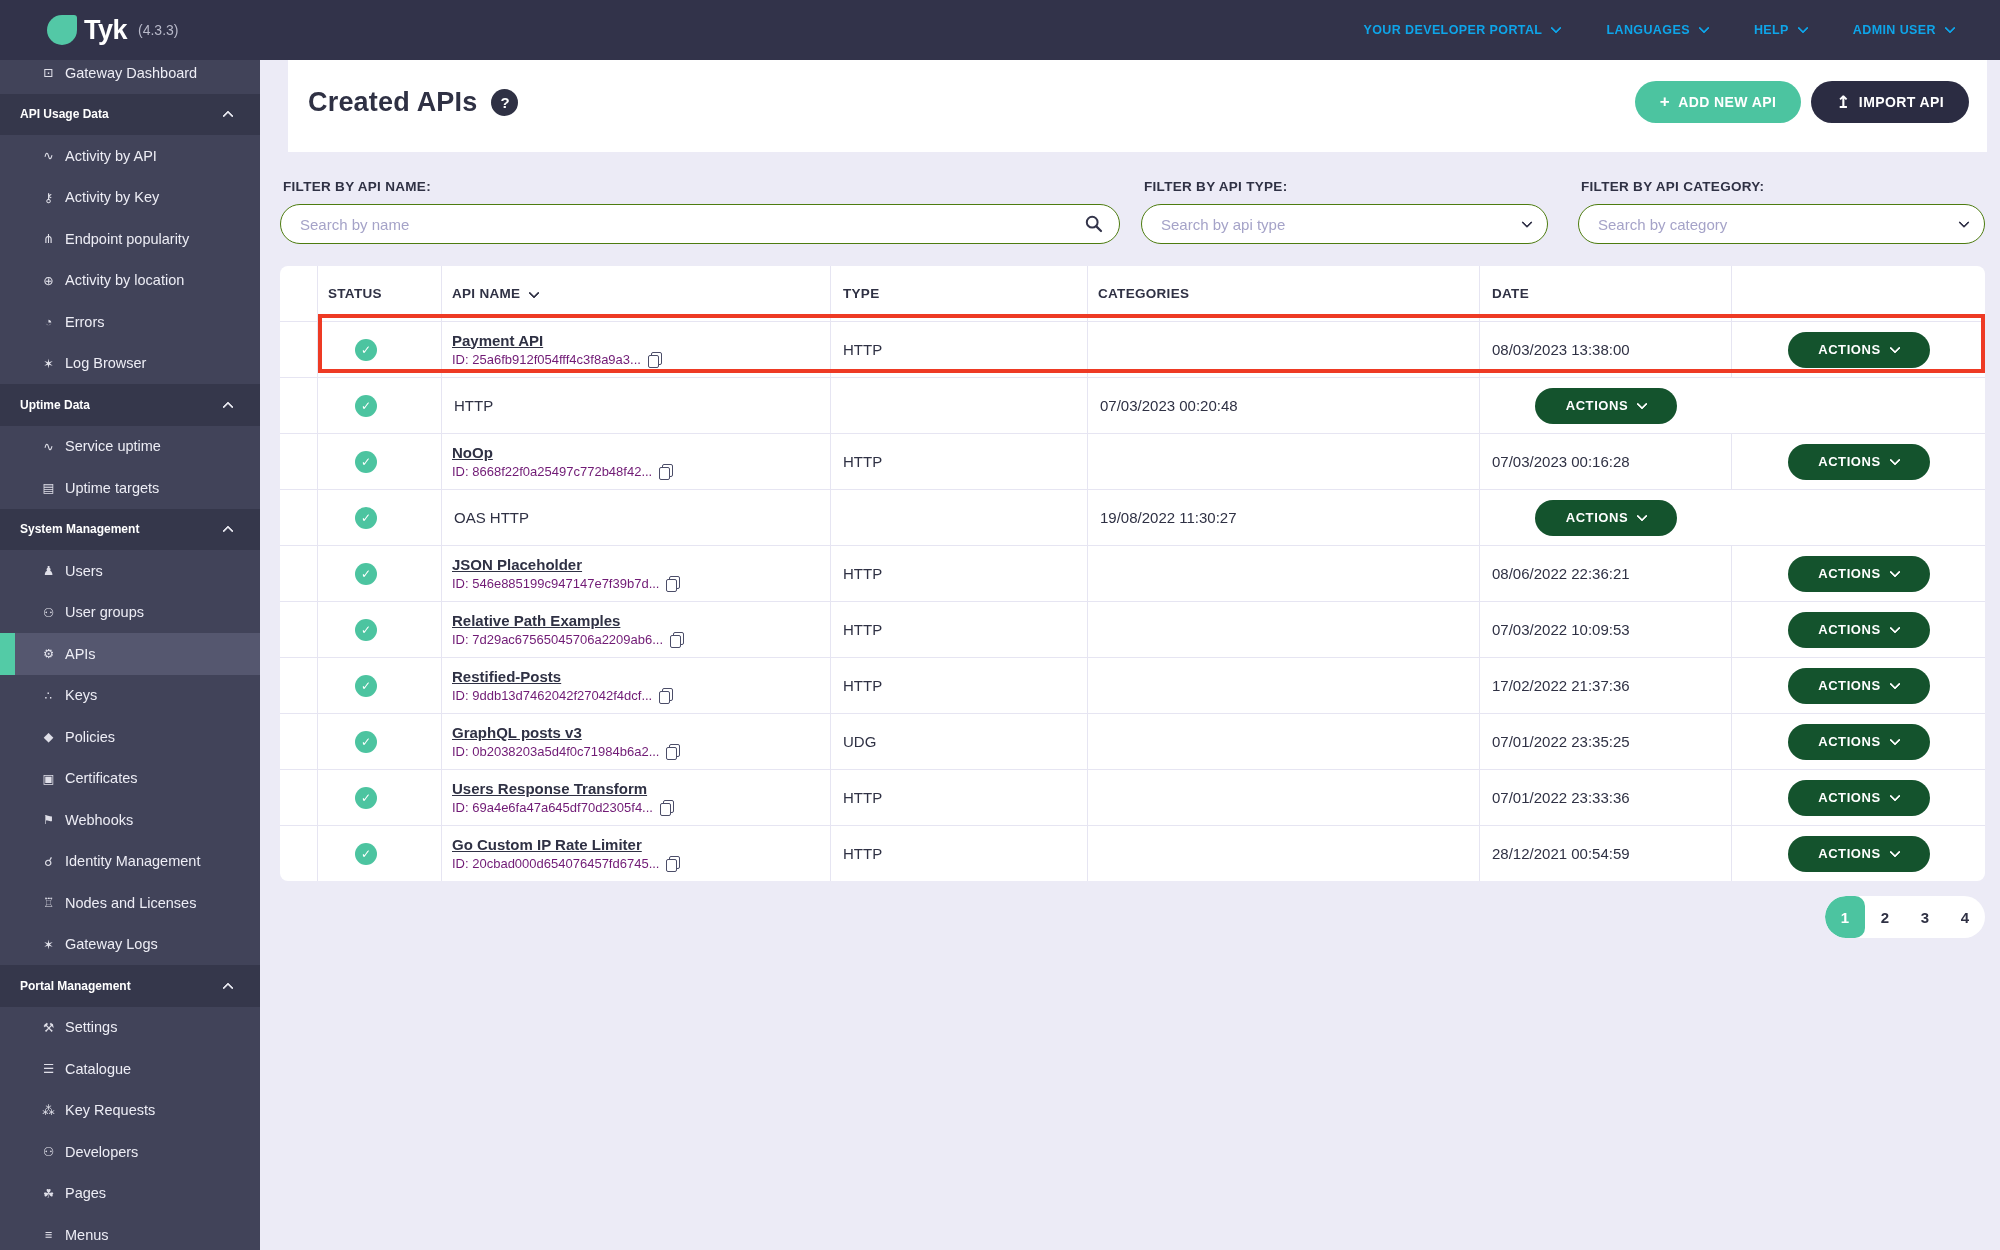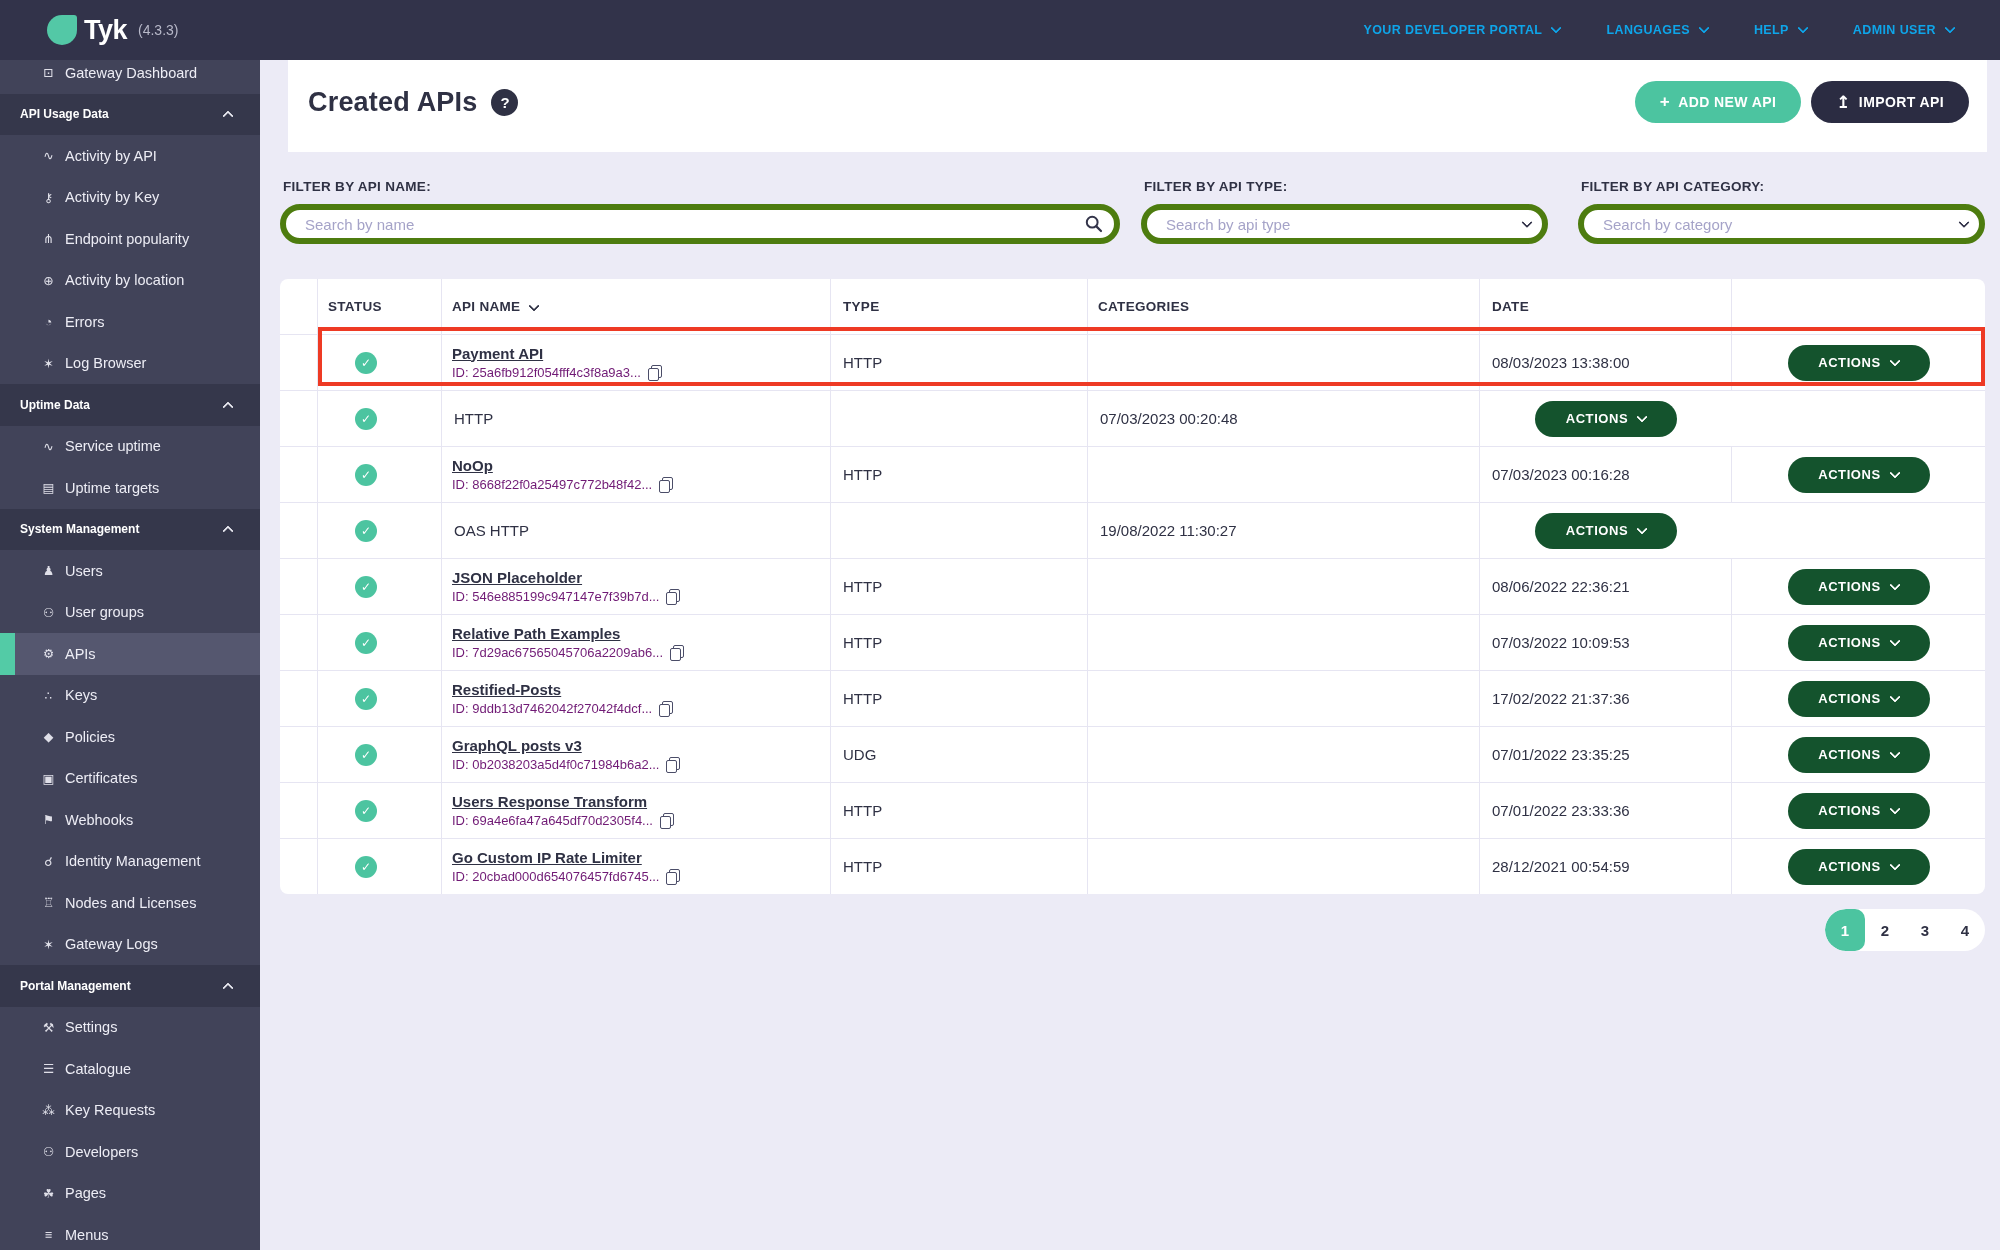--- a/index.html
+++ b/index.html
@@ -56,29 +56,29 @@
   
   .filter-panel { position:absolute; top:100px; left:0; right:0; bottom:0;
     background:#ECEBF6; padding:27px 15px 0 20px; }
   .filters { display:flex; }
   .filter-block:nth-child(1){ width:840px; margin-right:21px; }
   .filter-block:nth-child(2){ width:407px; margin-right:30px; }
   .filter-block:nth-child(3){ width:407px; }
   .filter-label { font-size:13.5px; font-weight:700; color:#2F3144; letter-spacing:.3px;
     margin-bottom:10px; margin-left:3px; }
   .filter-input-wrap { position:relative; height:40px; }
-  .filter-input { width:100%; height:40px; border:6px solid #4d7c0f; border-radius:20px;
+  .filter-input { width:100%; height:40px; border:1px solid #4d7c0f; border-radius:20px;
     background:#fff; padding:0 44px 0 19px; font-size:15px; color:#2F3144;
     font-family:inherit; outline:none; }
   .filter-input::placeholder { color:#A5A3C8; }
   .filter-trail { position:absolute; right:17px; top:50%; transform:translateY(-50%);
     color:#33344A; display:flex; align-items:center; cursor:pointer; }
   .filter-trail .chev { margin-top:-3px; }
   
-  .table-card { margin-top:35px; width:1705px; background:#fff; border-radius:8px;
+  .table-card { margin-top:22px; width:1705px; background:#fff; border-radius:8px;
     position:relative; }
   .trow { display:grid; grid-template-columns:38px 124px 389px 257px 392px 252px 253px; }
   .trow.head { height:55px; }
   .trow.data { height:56px; border-top:1px solid #E6E5F2; }
   .tcell { display:flex; align-items:center; border-right:1px solid #E6E5F2; overflow:hidden; }
   .tcell:last-child { border-right:none; }
   .tcell.c-status { padding-left:10px; }
   .tcell.c-name { padding-left:10px; }
   .tcell.c-type { padding-left:12px; }
   .tcell.c-cat  { padding-left:10px; }

